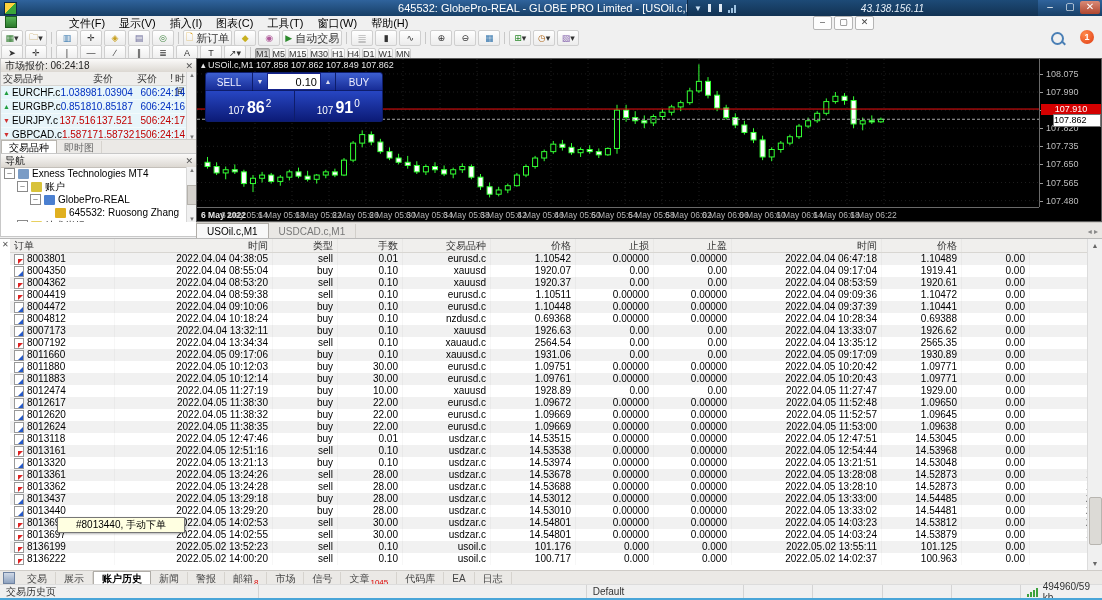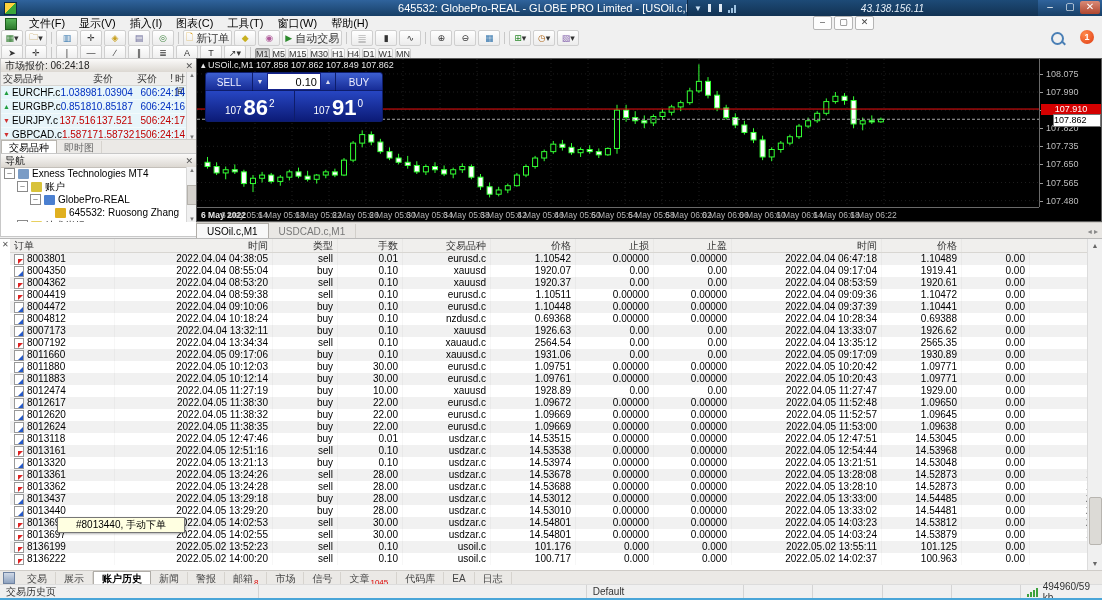--- a/index.html
+++ b/index.html
@@ -14,21 +14,21 @@
     background:linear-gradient(#1d4a77,#123253);border-left:1px solid #0e2947;}
   .conn-strip .caret{color:#cfe3f5;font-size:8px;margin:0 6px;}
   .pause-ico{display:inline-block;width:8px;height:8px;margin-right:6px;border-left:3px solid #dfe9f4;border-right:3px solid #dfe9f4;}
   .sig{display:flex;align-items:flex-end;height:9px;margin-right:10px;}
   .sig i{display:block;width:2px;margin-right:1px;background:#9fc3e2;}
   .ip{flex:1;text-align:center;font-size:10px;color:#e8f1fa;font-style:italic;}
   .winbtns{position:absolute;right:2px;top:1px;display:flex;}
   .winbtns .wb{width:20px;height:13px;text-align:center;line-height:12px;color:#fff;font-size:10px;}
   .winbtns .wb.close{background:linear-gradient(#d98a77,#b0472f);border-radius:2px;}
   
-  .menubar{position:absolute;left:0;top:16px;width:878px;height:14px;background:#f0f0f0;display:flex;align-items:flex-end;border-bottom:1px solid #e2e2e2;}
+  .menubar{position:absolute;left:0;top:16px;width:878px;height:14px;background:#f0f0f0;display:flex;align-items:flex-start;border-bottom:1px solid #e2e2e2;gap:40px;}
   .child-icon{width:10px;height:10px;margin:0 5px;background:linear-gradient(#57b557,#2c7a2c);border:1px solid #1c5a1c;}
   .menu-item{padding:0 7px;height:14px;line-height:14px;font-size:11px;}
   .childbtns{position:absolute;right:4px;top:0px;display:flex;}
   .childbtns .cb{width:17px;height:12px;border:1px solid #b5b5b5;background:#fdfdfd;margin-left:2px;
      text-align:center;line-height:10px;font-size:9px;color:#444;border-radius:2px;}
   
   .toolbar1{position:absolute;left:0;top:30px;width:1102px;height:16px;background:#f0f0f0;display:flex;align-items:center;}
   .toolbar2{position:absolute;left:0;top:46px;width:1102px;height:14px;background:#f0f0f0;display:flex;align-items:center;border-bottom:1px solid #dcdcdc;}
   .tb{height:14px;min-width:16px;margin:0 1px;border:1px solid #cfcfcf;background:linear-gradient(#fff,#ececec);
       border-radius:2px;display:flex;align-items:center;justify-content:center;font-size:9px;color:#333;padding:0 2px;}
@@ -89,21 +89,21 @@
   .ocp-row1{display:flex;height:19px;}
   .ocp-btn{flex:none;width:46px;background:linear-gradient(#3d5fd0,#172c96);color:#eef;font-size:10px;text-align:center;line-height:19px;border:1px solid #0e1d6b;}
   .ocp-btn.sell{border-radius:3px 0 0 0;}
   .ocp-btn.buy{border-radius:0 3px 0 0;}
   .ocp-vol{flex:1;display:flex;border-top:1px solid #0e1d6b;border-bottom:1px solid #0e1d6b;background:#16248c;}
   .ocp-step{width:14px;background:linear-gradient(#3d5fd0,#172c96);color:#dde;font-size:7px;text-align:center;line-height:18px;}
   .ocp-vol input{flex:1;width:40px;border:none;margin:1px;text-align:right;font-size:11px;padding-right:3px;}
   .ocp-row2{display:flex;height:30px;background:linear-gradient(#2746c2,#0c1b77);border:1px solid #0e1d6b;border-top:none;border-radius:0 0 3px 3px;color:#fff;}
   .ocp-half{flex:1;display:flex;align-items:flex-end;justify-content:center;padding-bottom:3px;}
   .ocp-half .sm{font-size:10px;margin-right:2px;line-height:14px;}
-  .ocp-half .big{font-size:22px;line-height:20px;font-weight:bold;}
+  .ocp-half .big{font-size:16px;line-height:20px;font-weight:bold;}
   .ocp-half .sup{font-size:10px;line-height:22px;vertical-align:top;margin-left:1px;align-self:flex-start;padding-top:2px;}
   .ocp-div{width:1px;background:#0e1d6b;}
   
   .chart-tabs{position:absolute;left:196px;top:222px;width:906px;height:16px;background:#e9e7e4;border-top:1px solid #cfccc7;display:flex;align-items:flex-end;}
   .ctab{height:15px;line-height:15px;padding:0 10px;font-size:10px;color:#777;border-right:1px solid #d2cfca;}
   .ctab.active{background:#f8f8f8;color:#000;border:1px solid #b0ada8;border-bottom:none;}
   .ctab-arrows{margin-left:auto;margin-right:4px;color:#888;font-size:8px;align-self:center;}
   
   #terminal{position:absolute;left:0;top:238px;width:1102px;height:332px;background:#fff;border-top:1px solid #b9b9b9;}
   .term-close{position:absolute;left:2px;top:1px;font-size:8px;color:#555;z-index:3;}

